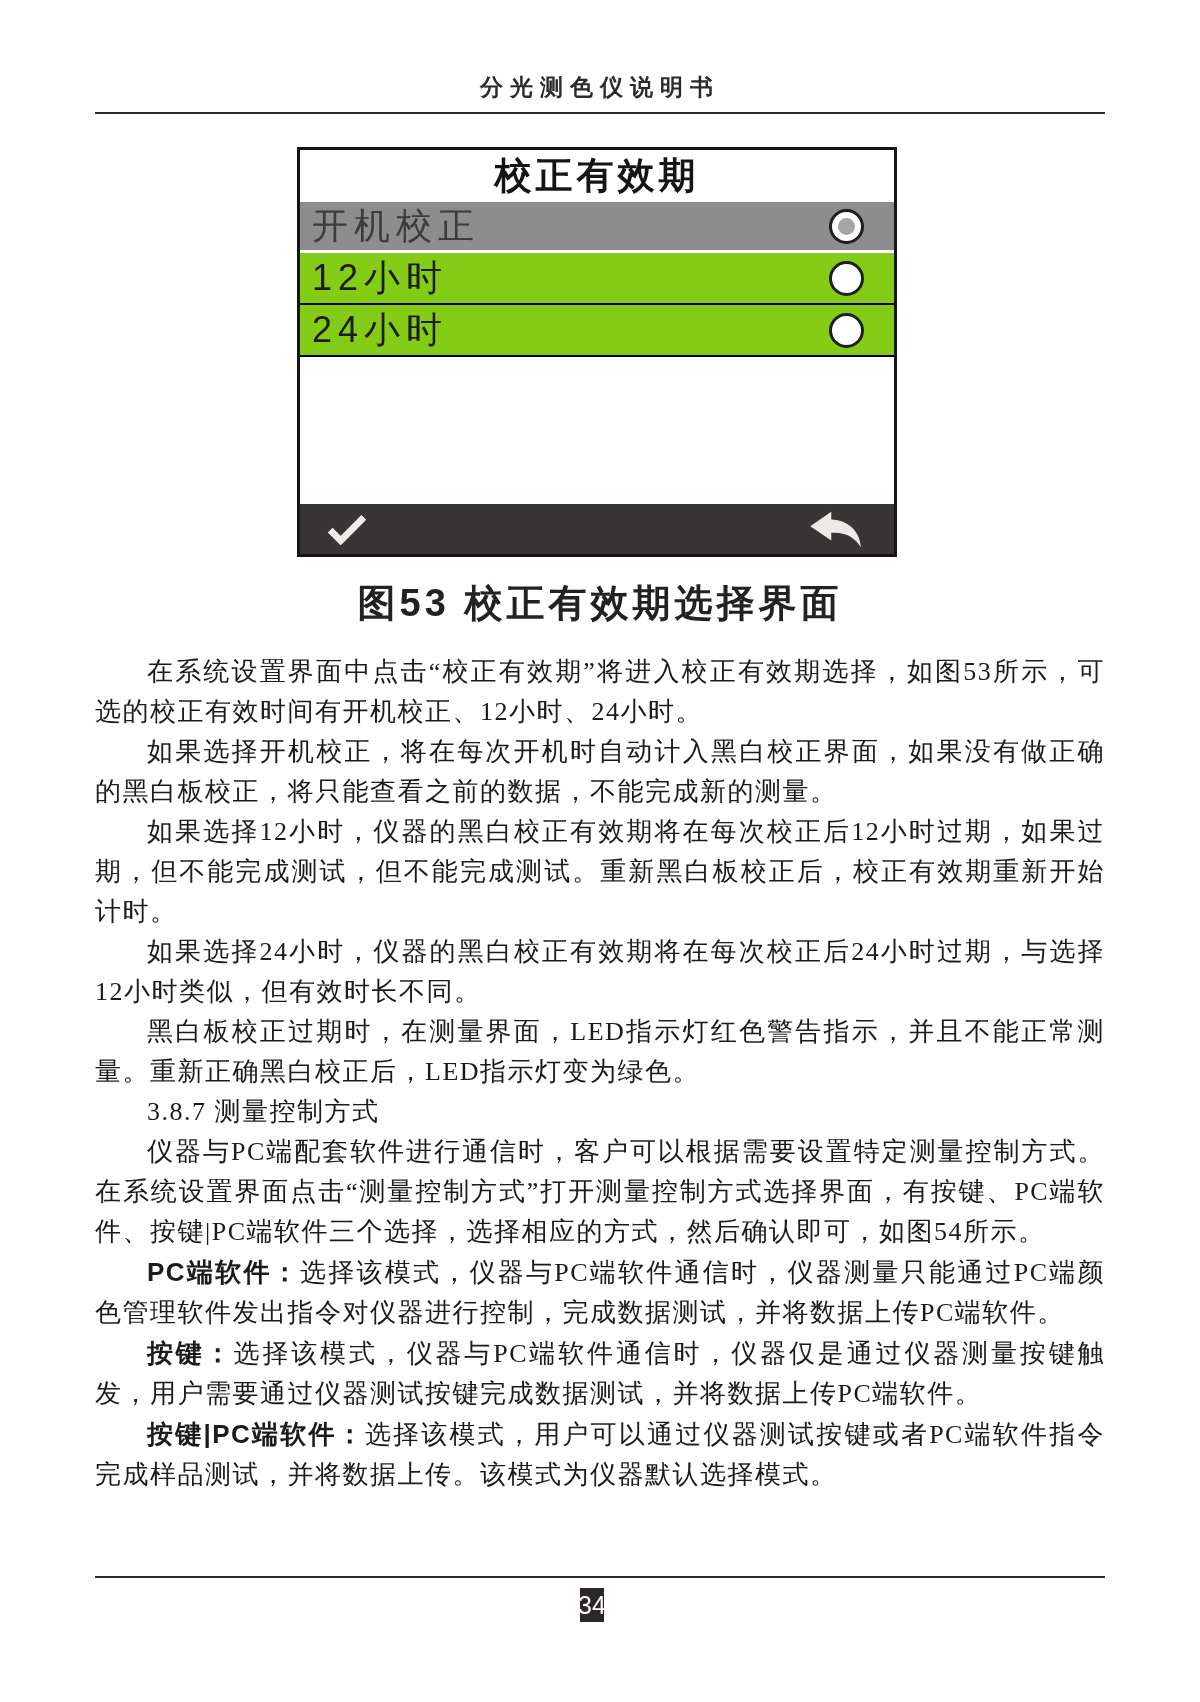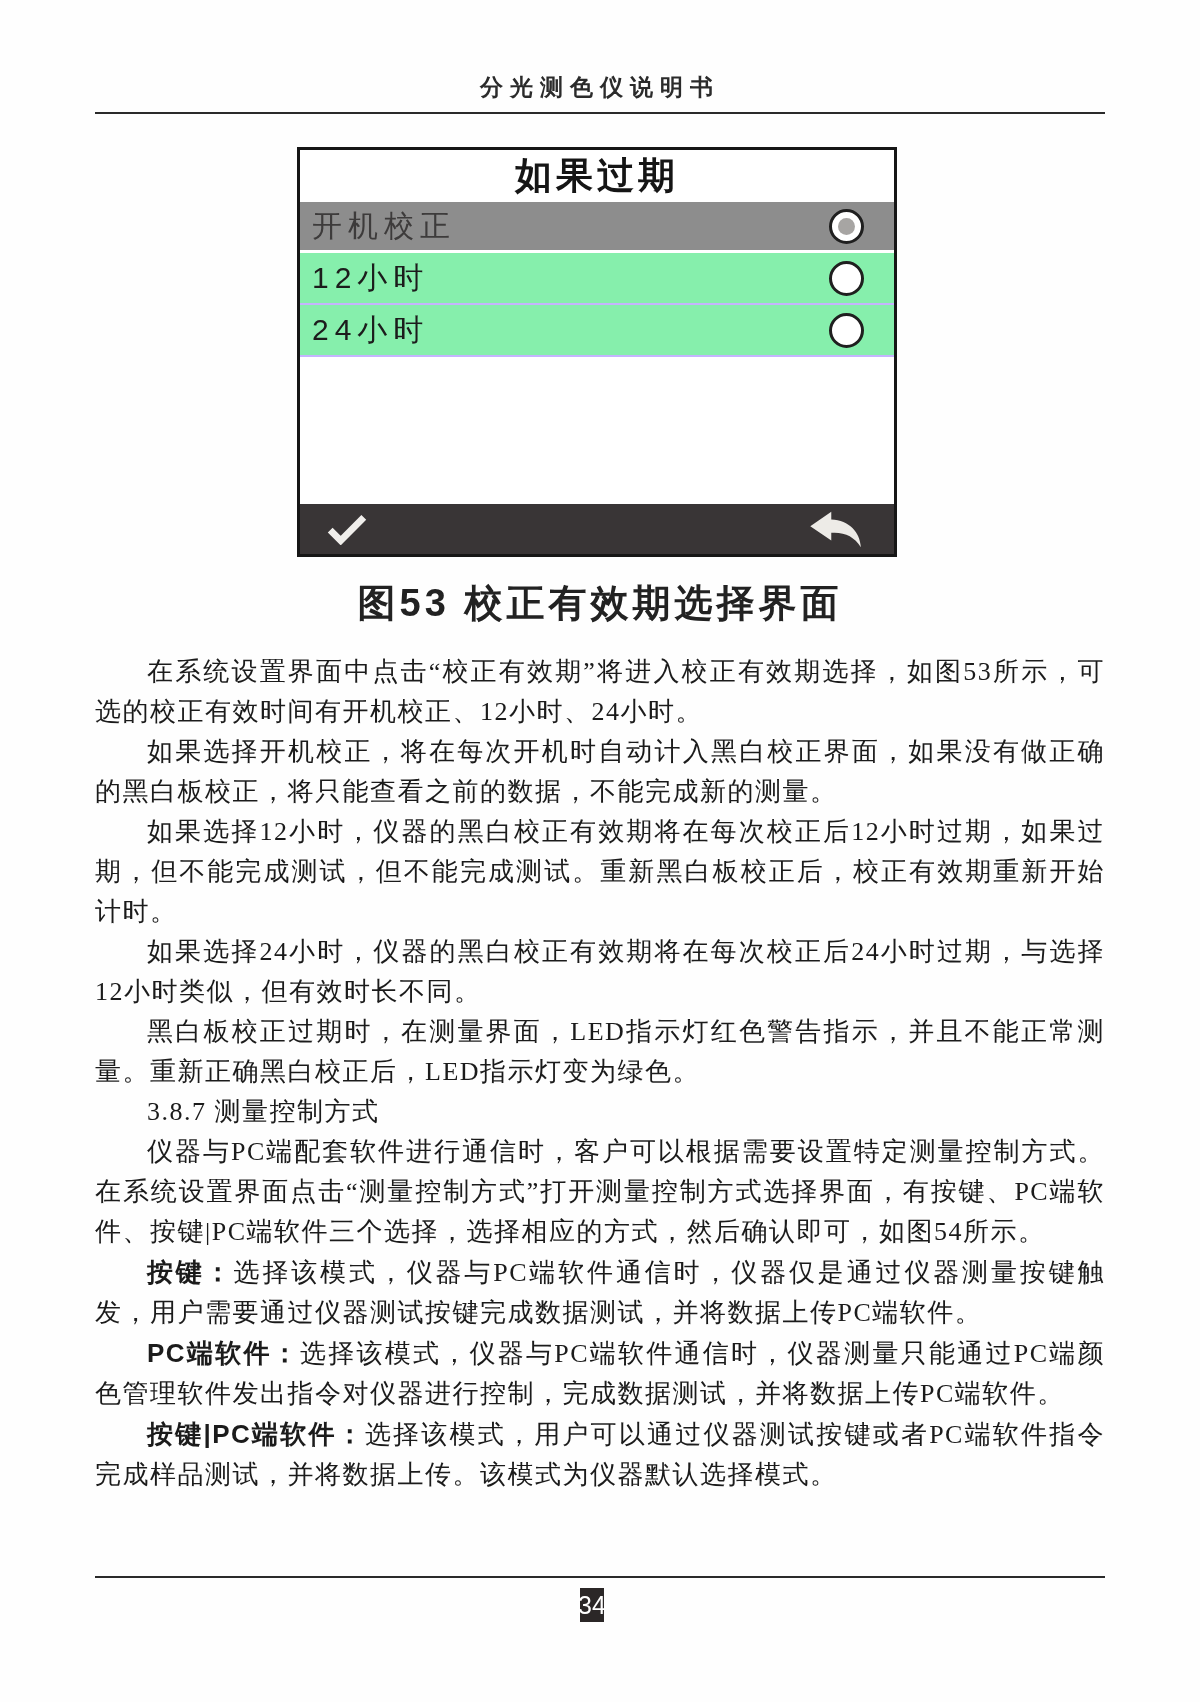--- a/index.html
+++ b/index.html
@@ -47,32 +47,32 @@
     display: flex; align-items: center; justify-content: center;
     font-size: 37px;
     font-weight: 600;
     letter-spacing: 4px;
     color: #151515;
   }
   .option-row {
     position: relative;
     display: flex; align-items: center;
     height: 52px;
-    background: #86efac;
-    border-bottom: 2px solid #c4b5fd;
+    background: #84cc16;
+    border-bottom: 2px solid #000000;
   }
   .option-row.highlighted {
     height: 48px;
     background: #8d8d8d;
     border-bottom: none;
     margin-bottom: 3px;
   }
   .option-label {
     padding-left: 12px;
-    font-size: 30px;
+    font-size: 36px;
     letter-spacing: 6px;
     color: #1c1c1c;
   }
   .option-row.highlighted .option-label { color: #3d3b3b; }
   .radio {
     margin-left: auto;
     margin-right: 30px;
     width: 35px; height: 35px;
     border: 3px solid #1f1f1f;
     border-radius: 50%;
@@ -144,21 +144,21 @@
 </style>
 </head>
 <body>
 
 <div class="page">
 
   <div class="header-title">分光测色仪说明书</div>
   <div class="rule rule-top"></div>
 
   <div class="device-panel">
-    <div class="screen-title">如果过期</div>
+    <div class="screen-title">校正有效期</div>
 
     <div class="option-row highlighted">
       <span class="option-label">开机校正</span>
       <span class="radio checked">
           <span class="dot"></span>
         </span>
     </div>
 
     <div class="option-row">
       <span class="option-label">12小时</span>
@@ -192,21 +192,21 @@
     <p>在系统设置界面中点击“校正有效期”将进入校正有效期选择，如图53所示，可选的校正有效时间有开机校正、12小时、24小时。</p>
     <p>如果选择开机校正，将在每次开机时自动计入黑白校正界面，如果没有做正确的黑白板校正，将只能查看之前的数据，不能完成新的测量。</p>
     <p>如果选择12小时，仪器的黑白校正有效期将在每次校正后12小时过期，如果过期，但不能完成测试，但不能完成测试。重新黑白板校正后，校正有效期重新开始计时。</p>
     <p>如果选择24小时，仪器的黑白校正有效期将在每次校正后24小时过期，与选择12小时类似，但有效时长不同。</p>
     <p>黑白板校正过期时，在测量界面，LED指示灯红色警告指示，并且不能正常测量。重新正确黑白校正后，LED指示灯变为绿色。</p>
 
     <p class="section-heading">3.8.7 测量控制方式</p>
 
     <p>仪器与PC端配套软件进行通信时，客户可以根据需要设置特定测量控制方式。在系统设置界面点击“测量控制方式”打开测量控制方式选择界面，有按键、PC端软件、按键|PC端软件三个选择，选择相应的方式，然后确认即可，如图54所示。</p>
 
+    <p><span class="lead">PC端软件：</span><span>选择该模式，仪器与PC端软件通信时，仪器测量只能通过PC端颜色管理软件发出指令对仪器进行控制，完成数据测试，并将数据上传PC端软件。</span></p>
     <p><span class="lead">按键：</span><span>选择该模式，仪器与PC端软件通信时，仪器仅是通过仪器测量按键触发，用户需要通过仪器测试按键完成数据测试，并将数据上传PC端软件。</span></p>
-    <p><span class="lead">PC端软件：</span><span>选择该模式，仪器与PC端软件通信时，仪器测量只能通过PC端颜色管理软件发出指令对仪器进行控制，完成数据测试，并将数据上传PC端软件。</span></p>
     <p><span class="lead">按键|PC端软件：</span><span>选择该模式，用户可以通过仪器测试按键或者PC端软件指令完成样品测试，并将数据上传。该模式为仪器默认选择模式。</span></p>
   </div>
 
   <div class="rule rule-bottom"></div>
   <div class="page-number">34</div>
 
 </div>
 
 </body></html>

